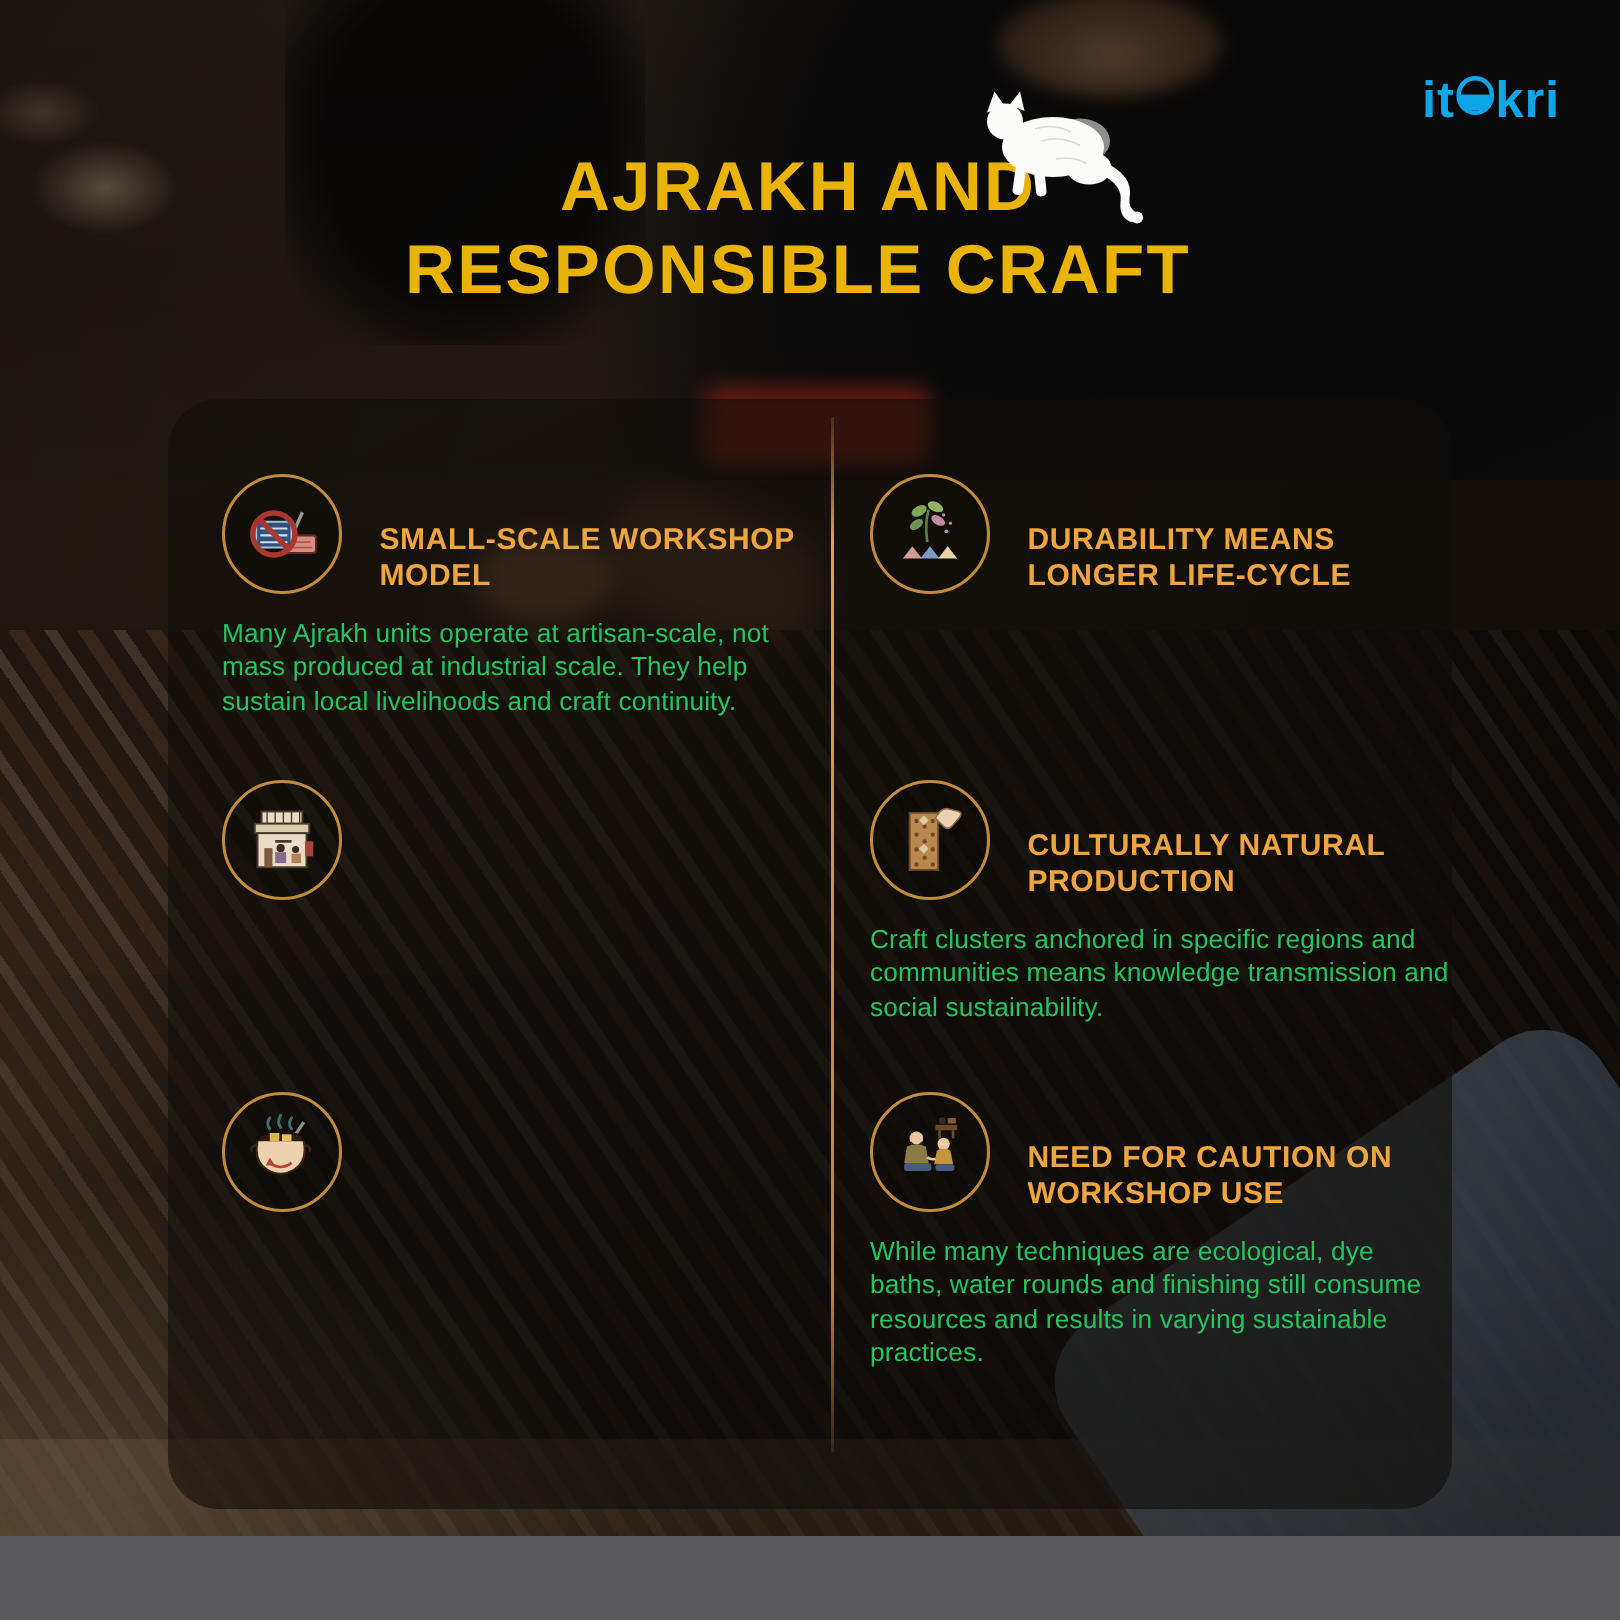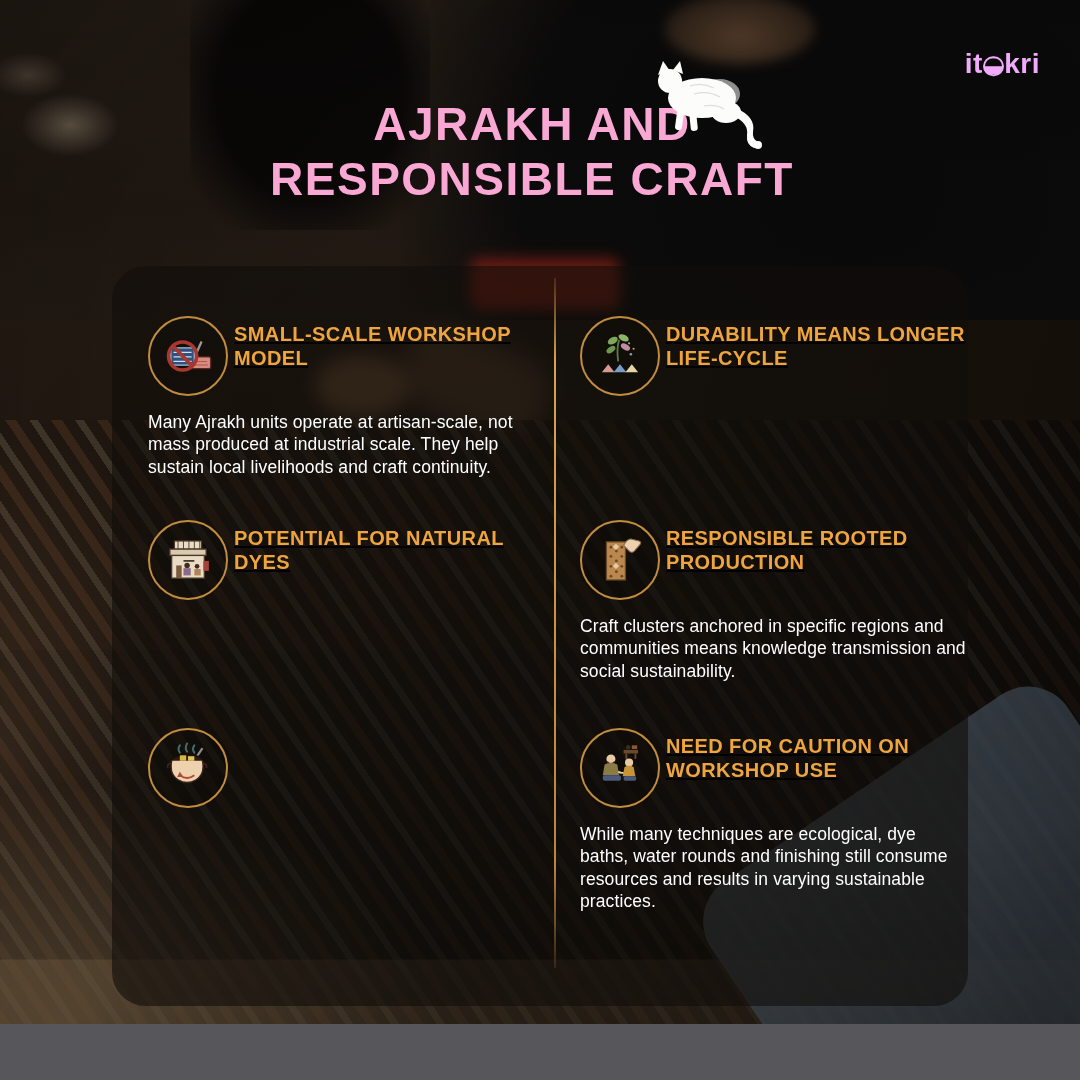--- a/index.html
+++ b/index.html
@@ -51,40 +51,40 @@
   .gray-band{position:absolute;left:0;top:1024px;width:1080px;height:56px;background:#57565a;}
 
   
   .panel{position:absolute;left:112px;top:266px;width:856px;height:740px;border-radius:34px;
     background:rgba(16,13,10,.60);}
   .divider{position:absolute;left:554px;top:278px;width:2px;height:690px;
     background:linear-gradient(180deg,rgba(226,176,94,.15) 0%,#d9a449 12%,#bb853c 85%,rgba(226,176,94,.12) 100%);}
 
   
   .title{position:absolute;left:0;top:97px;width:1064px;text-align:center;
-    color:#f9a8d4;font-weight:bold;font-size:46px;line-height:1.19;letter-spacing:1.5px;z-index:5;}
+    color:#eab308;font-weight:bold;font-size:46px;line-height:1.19;letter-spacing:1.5px;z-index:5;}
   .cat{position:absolute;left:646px;top:58px;width:122px;height:94px;z-index:6;}
-  .logo{position:absolute;right:40px;top:48px;z-index:6;color:#f0abfc;font-weight:bold;
-    font-size:28px;letter-spacing:.5px;display:flex;align-items:center;}
+  .logo{position:absolute;right:40px;top:48px;z-index:6;color:#0ea5e9;font-weight:bold;
+    font-size:34px;letter-spacing:.5px;display:flex;align-items:flex-start;}
   .logo .o{display:inline-block;width:.58em;height:.58em;border:.10em solid currentColor;border-radius:50%;
     background:linear-gradient(to top,currentColor 52%,transparent 52%);margin:0 .02em;transform:translateY(.08em);}
 
   
   .cards{position:absolute;left:112px;top:266px;width:856px;height:740px;box-sizing:border-box;
     padding:50px 0 0 36px;display:grid;grid-template-columns:388px 388px;column-gap:44px;
     grid-template-rows:204px 208px auto;z-index:4;}
   .card{width:388px;}
-  .card-head{display:flex;align-items:flex-start;gap:6px;text-decoration:underline;}
+  .card-head{display:flex;align-items:flex-end;gap:25px;}
   .icon-ring{width:80px;height:80px;border-radius:50%;border:2px solid #C28C3E;flex:none;
     box-sizing:border-box;display:flex;align-items:center;justify-content:center;
     background:rgba(8,6,4,.25);}
   .icon-ring svg{width:58px;height:58px;}
   .card-title{color:#EFA53F;font-weight:bold;font-size:20px;line-height:1.2;letter-spacing:.4px;
     padding-top:6px;}
-  .card-body{margin-top:15px;color:#ffffff;font-size:17.5px;line-height:1.28;letter-spacing:.1px;}
+  .card-body{margin-top:15px;color:#22c55e;font-size:17.5px;line-height:1.28;letter-spacing:.1px;}
 </style>
 </head>
 <body>
 
 <div class="stage">
 
   <div class="bg-base"></div>
   <div class="bg-shelves"></div>
   <div class="bg-shelf-gap"></div>
   <div class="bg-person"></div>
@@ -183,21 +183,20 @@
             <rect x="14" y="27" width="36" height="25" fill="#eadcc4" stroke="#4a3a2a" stroke-width="1.4"></rect>
             <rect x="49" y="33" width="6" height="11" fill="#a4433a"></rect>
             <rect x="19" y="38" width="6" height="14" fill="#7a5a3c"></rect>
             <circle cx="31" cy="38" r="3" fill="#3c2c20"></circle>
               <rect x="27" y="41" width="8" height="8" fill="#8a6a8a"></rect>
             <circle cx="42" cy="39" r="2.6" fill="#3c2c20"></circle>
               <rect x="39" y="42" width="7" height="7" fill="#b08458"></rect>
             <path d="M27,33 h12" stroke="#4a3a2a" stroke-width="2"></path>
           </svg>
         </div>
-        <div class="card-title">POTENTIAL FOR NATURAL DYES</div>
       </div>
     </div>
 
     <div class="card">
       <div class="card-head">
         <div class="icon-ring">
           <svg viewBox="0 0 64 64">
             <rect x="17" y="12" width="21" height="42" fill="#b9884e" stroke="#6a4826" stroke-width="1.4"></rect>
             <g fill="#7a4424">
               <circle cx="22" cy="18" r="1.6"></circle>
@@ -212,21 +211,21 @@
               <circle cx="22" cy="50" r="1.6"></circle>
                 <circle cx="34" cy="50" r="1.6"></circle>
             </g>
             <g fill="#ead9b8" opacity=".85">
               <rect x="25" y="15" width="5" height="5" transform="rotate(45 27.5 17.5)"></rect>
               <rect x="25" y="36" width="5" height="5" transform="rotate(45 27.5 38.5)"></rect>
             </g>
             <path d="M36,16 q4,-8 9,-7 l8,2 q3,1 1,4 l-6,7 q-3,3 -6,0 z" fill="#ecd2b0" stroke="#8a6a48" stroke-width="1.2"></path>
           </svg>
         </div>
-        <div class="card-title">RESPONSIBLE ROOTED PRODUCTION</div>
+        <div class="card-title">CULTURALLY NATURAL PRODUCTION</div>
       </div>
       <div class="card-body">Craft clusters anchored in specific regions and communities means knowledge transmission and social sustainability.</div>
     </div>
 
     <div class="card">
       <div class="card-head">
         <div class="icon-ring">
           <svg viewBox="0 0 64 64">
             <g stroke="#3f6e6e" stroke-width="2.2" fill="none" stroke-linecap="round">
               <path d="M23,15 q-3,-4 0,-8"></path>

